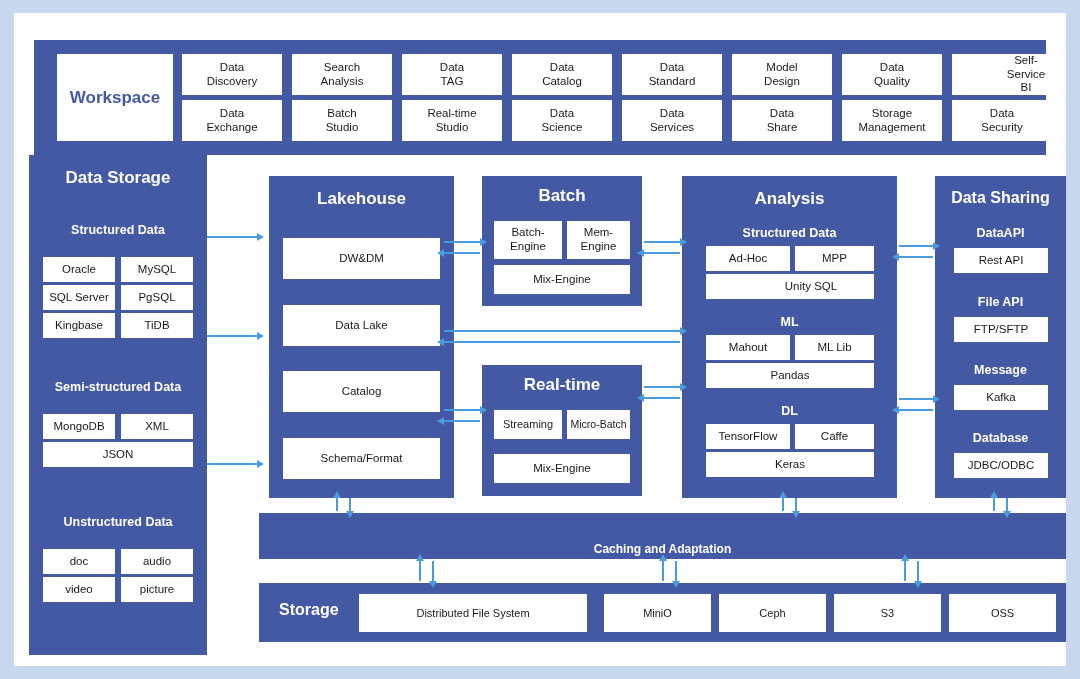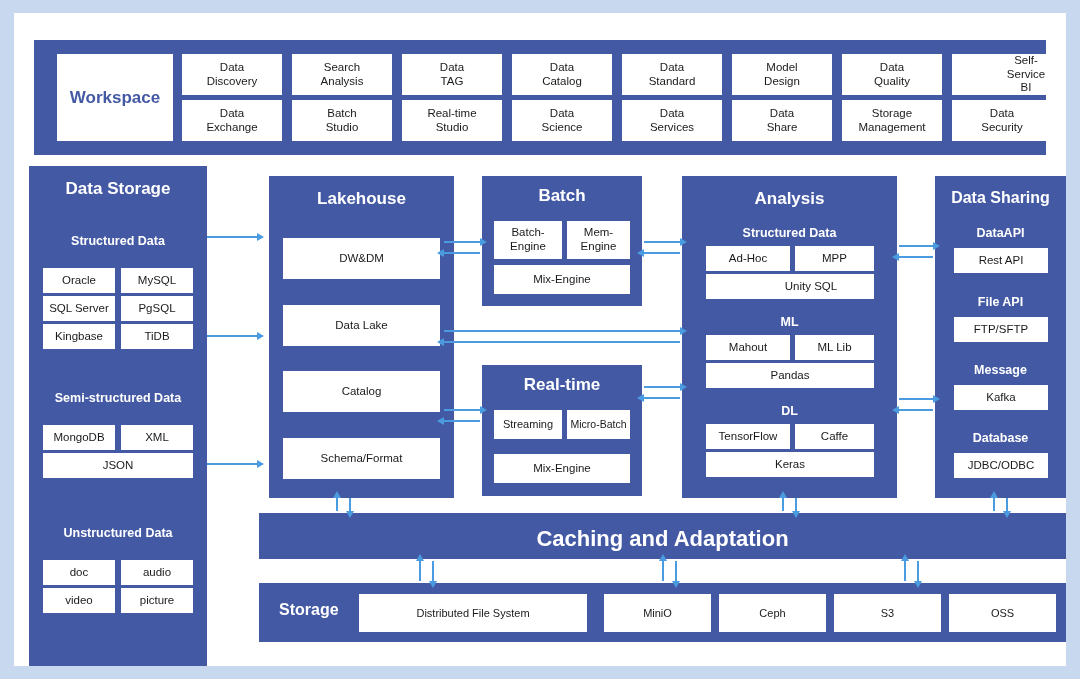--- a/index.html
+++ b/index.html
@@ -96,21 +96,21 @@
       <div class="tile" style="left: 588px; top: 60px; width: 100px; height: 41px;">Data
 Services</div>
       <div class="tile" style="left: 698px; top: 60px; width: 100px; height: 41px;">Data
 Share</div>
       <div class="tile" style="left: 808px; top: 60px; width: 100px; height: 41px;">Storage
 Management</div>
       <div class="tile" style="left: 918px; top: 60px; width: 100px; height: 41px;">Data
 Security</div>
     </div>
 
-  <div class="panel" id="ds-panel" style="left:15px; top:153px; width:178px; height:500px;">
+  <div class="panel" id="ds-panel" style="left:15px; top:142px; width:178px; height:500px;">
     <div class="panel-title" style="top:13px; font-size:17px;">Data Storage</div>
     <div class="grp-title" style="top:68px;">Structured Data</div>
     <div class="grp-title" style="top:225px;">Semi-structured Data</div>
     <div class="grp-title" style="top:360px;">Unstructured Data</div>
   <div class="tile" style="left: 14px; top: 102px; width: 72px; height: 25px;">Oracle</div>
       <div class="tile" style="left: 92px; top: 102px; width: 72px; height: 25px;">MySQL</div>
       <div class="tile" style="left: 14px; top: 130px; width: 72px; height: 25px;">SQL Server</div>
       <div class="tile" style="left: 92px; top: 130px; width: 72px; height: 25px;">PgSQL</div>
       <div class="tile" style="left: 14px; top: 158px; width: 72px; height: 25px;">Kingbase</div>
       <div class="tile" style="left: 92px; top: 158px; width: 72px; height: 25px;">TiDB</div>
@@ -169,21 +169,21 @@
     <div class="grp-title" style="top:119px;">File API</div>
     <div class="grp-title" style="top:187px;">Message</div>
     <div class="grp-title" style="top:255px;">Database</div>
   <div class="tile" style="left: 19px; top: 72px; width: 94px; height: 25px;">Rest API</div>
       <div class="tile" style="left: 19px; top: 141px; width: 94px; height: 25px;">FTP/SFTP</div>
       <div class="tile" style="left: 19px; top: 209px; width: 94px; height: 25px;">Kafka</div>
       <div class="tile" style="left: 19px; top: 277px; width: 94px; height: 25px;">JDBC/ODBC</div>
     </div>
 
   <div class="panel" id="cache-panel" style="left:245px; top:500px; width:807px; height:46px;">
-    <div class="panel-title" style="top:13px; font-size:22px;">Caching and Adaptation</div>
+    <div class="panel-title" style="top:29px; font-size:12px;">Caching and Adaptation</div>
   </div>
 
   <div class="panel" id="st-panel" style="left:245px; top:570px; width:807px; height:59px;">
     <div style="position:absolute; left:20px; top:18px; color:#fff; font-weight:bold; font-size:16px;">Storage</div>
   <div class="tile" style="left: 100px; top: 11px; width: 228px; height: 38px; font-size: 11px;">Distributed File System</div>
       <div class="tile" style="left: 345px; top: 11px; width: 107px; height: 38px; font-size: 11px;">MiniO</div>
       <div class="tile" style="left: 460px; top: 11px; width: 107px; height: 38px; font-size: 11px;">Ceph</div>
       <div class="tile" style="left: 575px; top: 11px; width: 107px; height: 38px; font-size: 11px;">S3</div>
       <div class="tile" style="left: 690px; top: 11px; width: 107px; height: 38px; font-size: 11px;">OSS</div>
     </div>

